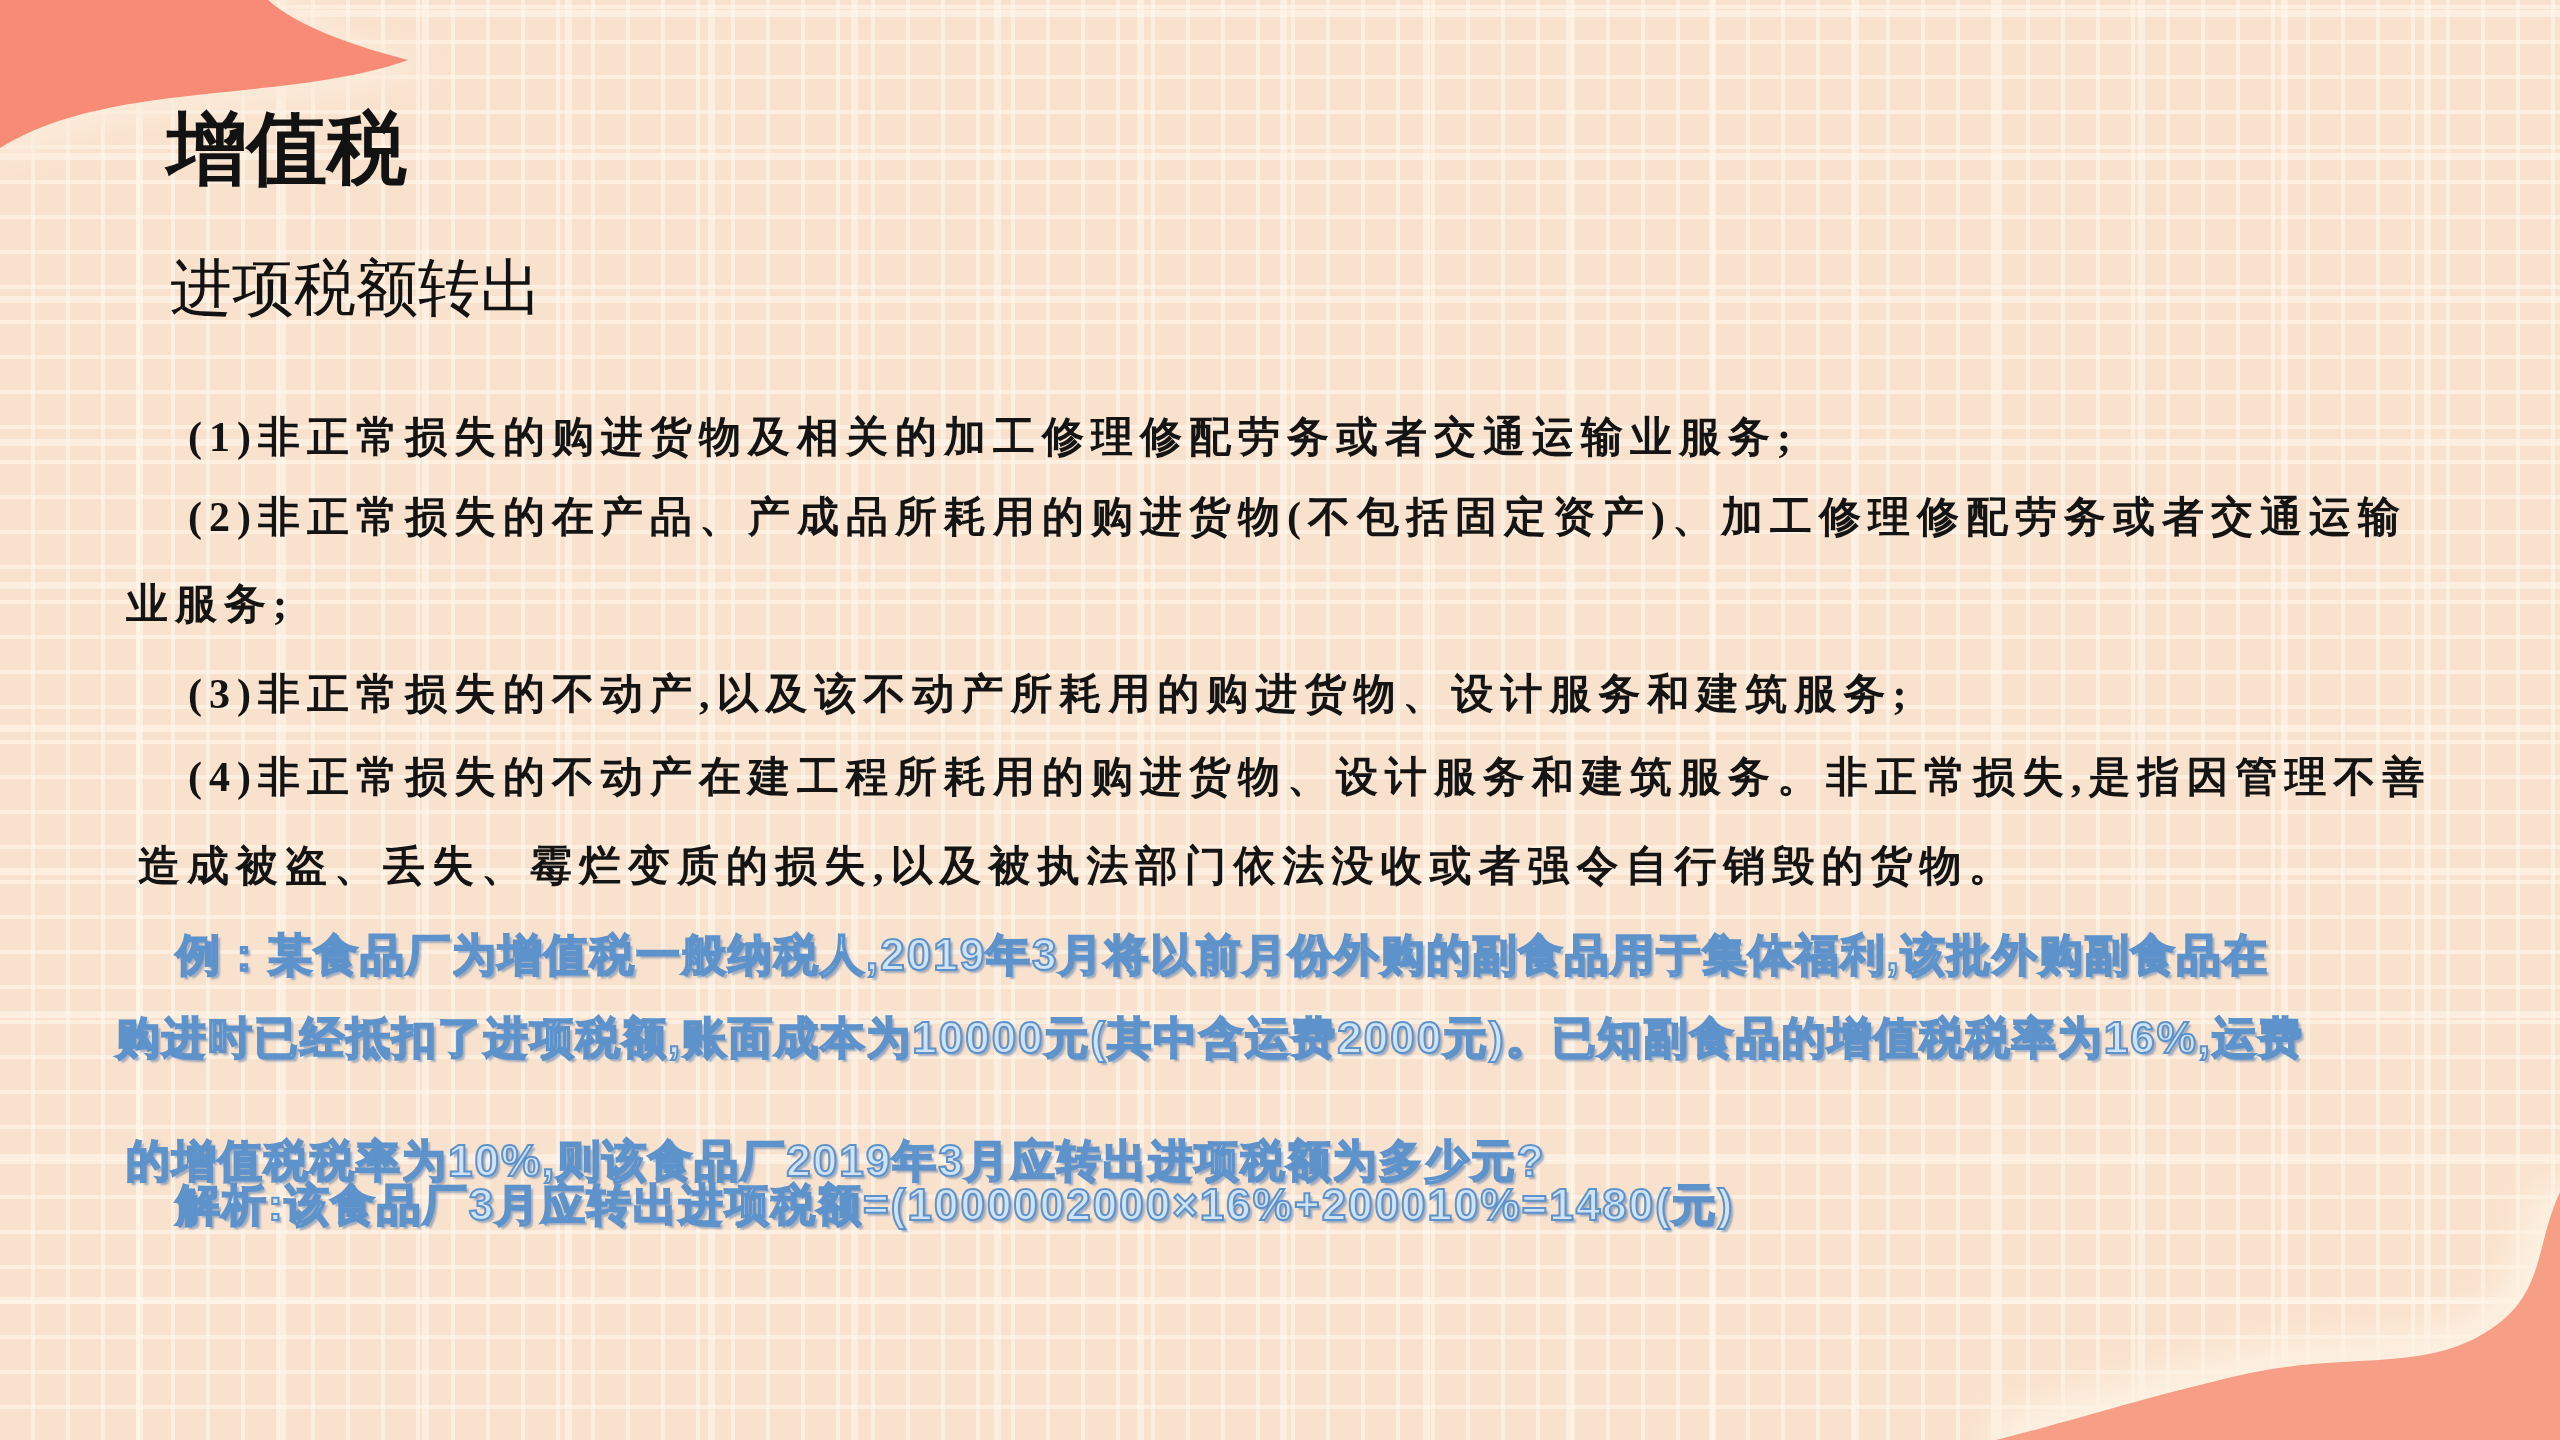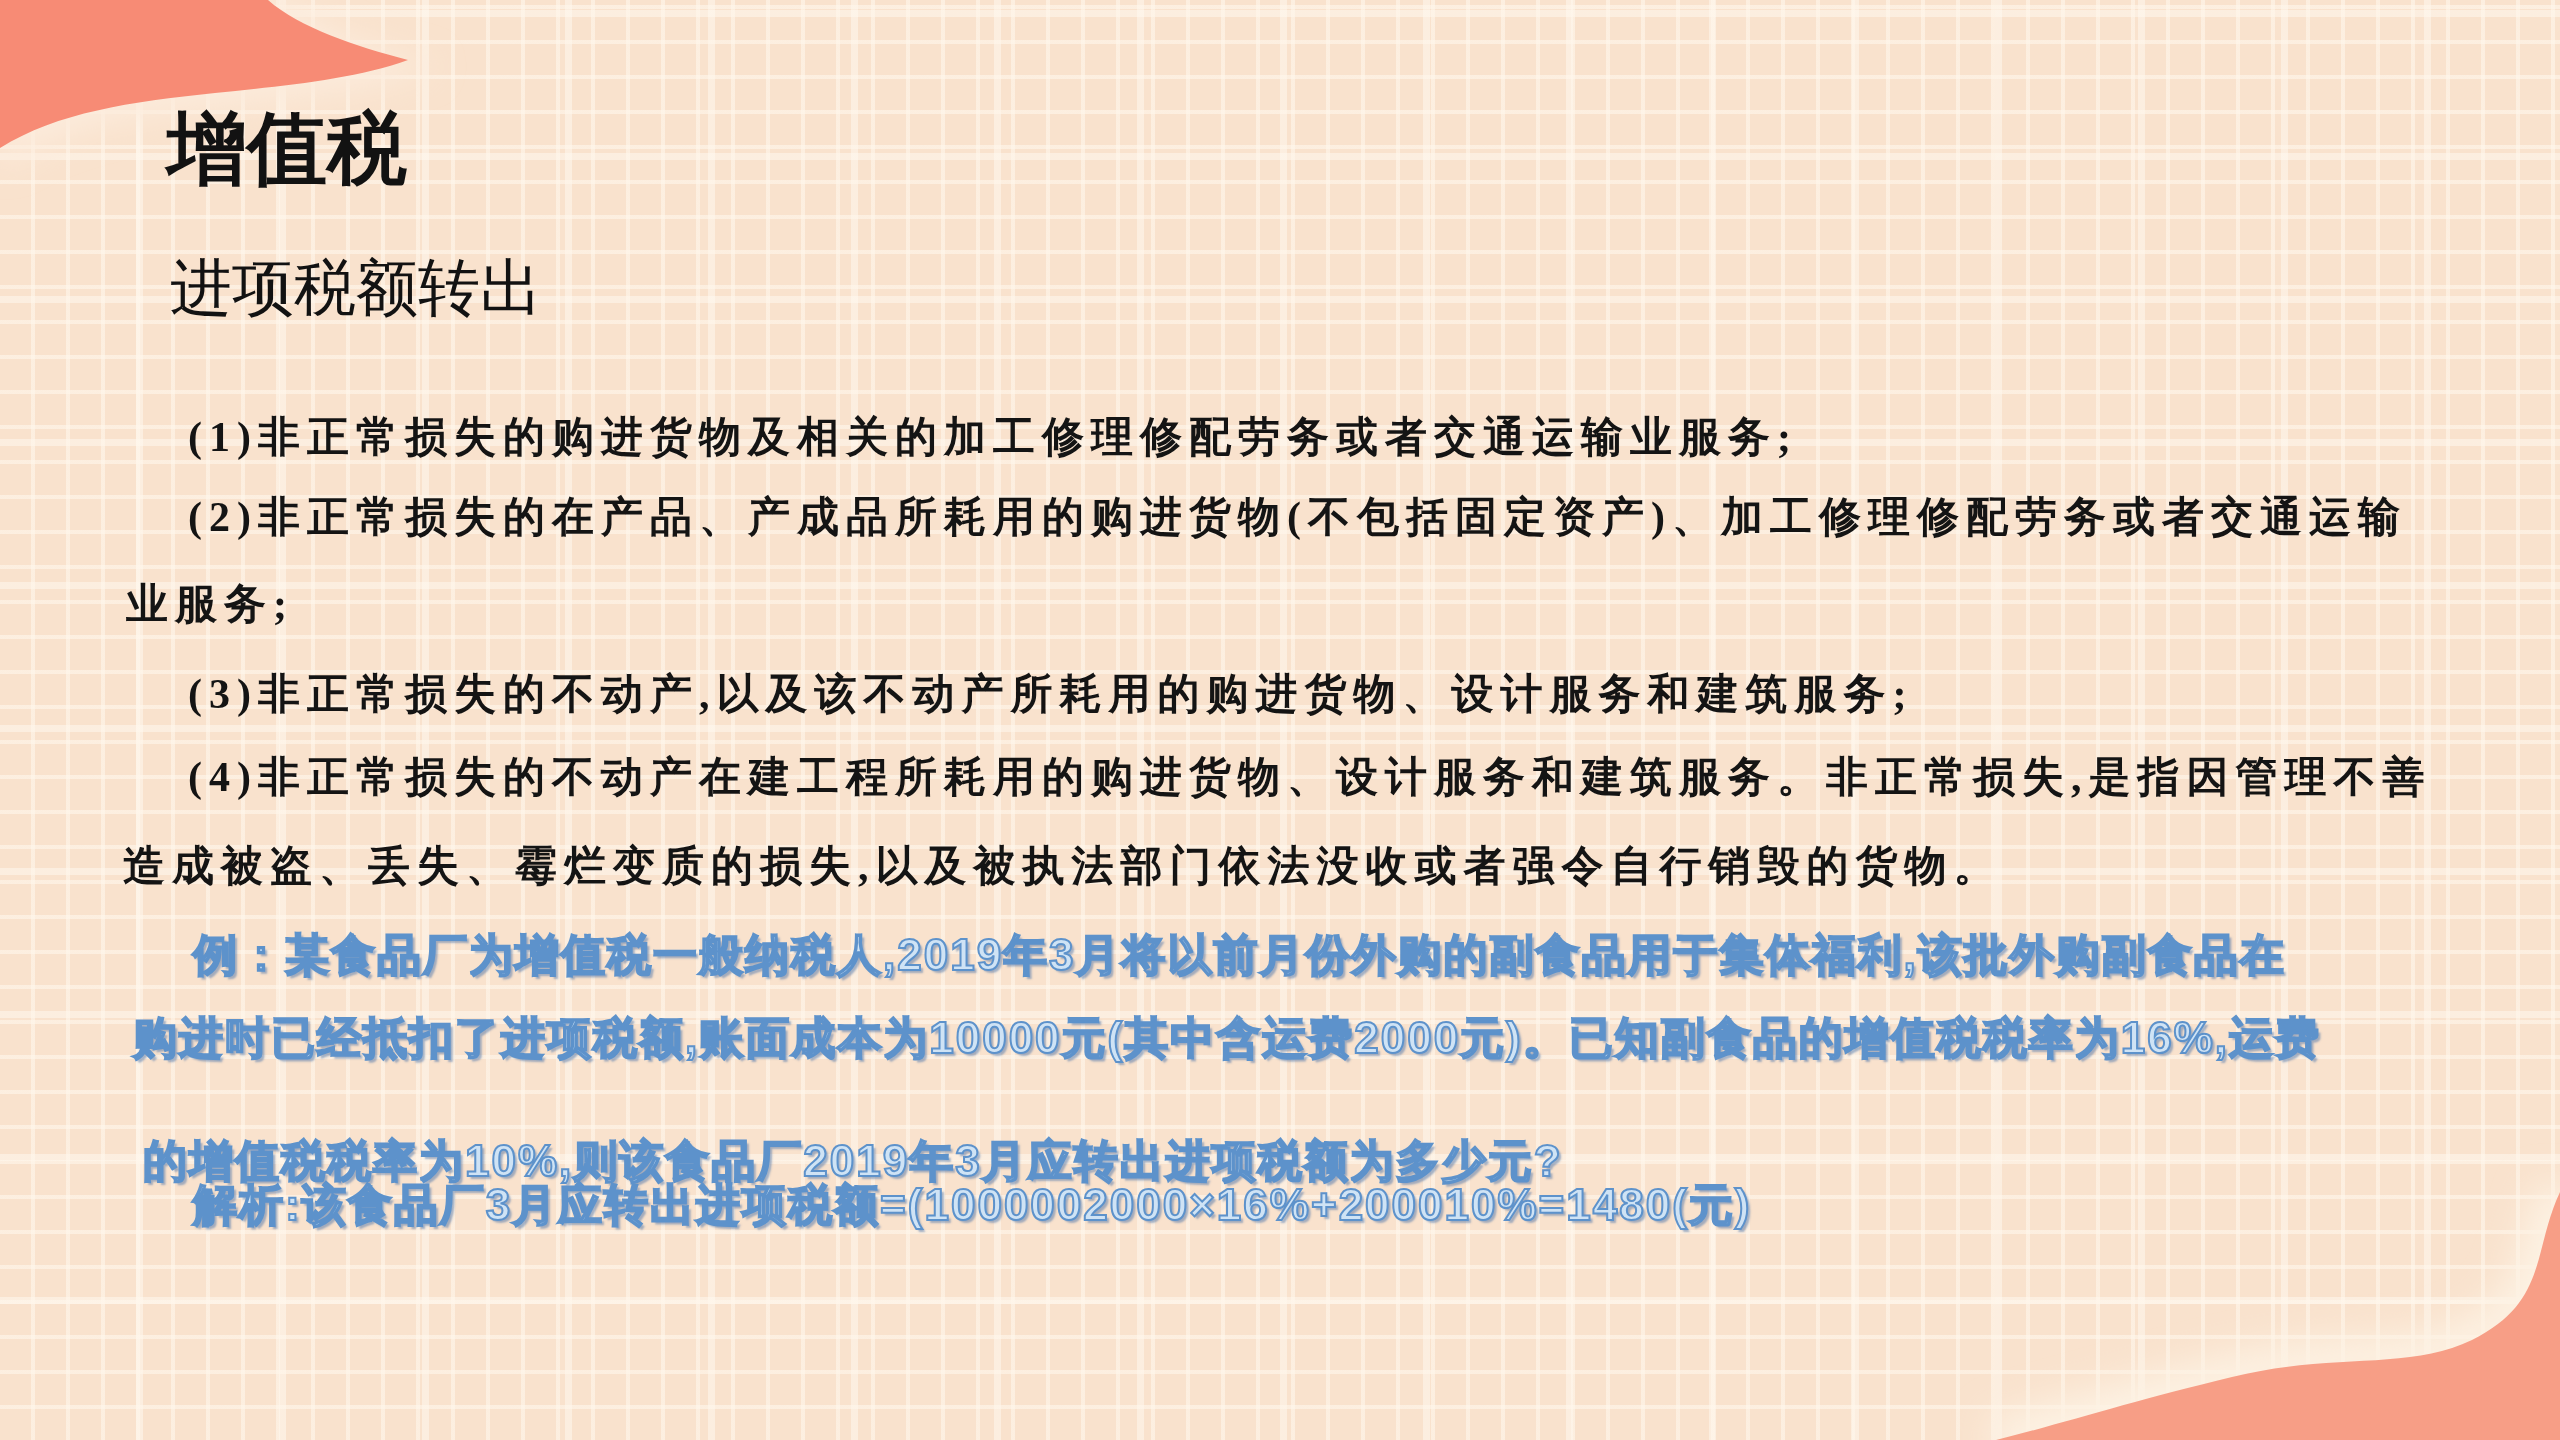--- a/index.html
+++ b/index.html
@@ -58,33 +58,32 @@
     color: #141414;
     letter-spacing: 7px;
     white-space: nowrap;
     font-weight: 700;
   }
   .bl-1 { left: 188px; top: 414px; }
   .bl-2 { left: 188px; top: 494px; }
   .bl-3 { left: 126px; top: 581px; }
   .bl-4 { left: 188px; top: 671px; }
   .bl-5 { left: 188px; top: 754px; }
-  .bl-6 { left: 123px; top: 843px; }
+  .bl-6 { left: 138px; top: 843px; }
   .ex-line {
     position: absolute;
     font-family: "Liberation Sans", "DejaVu Sans", sans-serif;
     font-weight: bold;
     font-size: 44px;
     line-height: 48px;
     letter-spacing: 2px;
     white-space: nowrap;
     color: #cfe3f5;
     -webkit-text-stroke: 2px #5d92cb;
     text-shadow: 3px 3px 2px rgba(76, 116, 170, 0.50);
-    padding-left: 17px;
   }
   .ex-1 { left: 176px; top: 931px; }
   .ex-2 { left: 116px; top: 1014px; text-align: right; }
   .ex-3 { left: 126px; top: 1097px; margin-top: 40px; }
   .ex-4 { left: 176px; top: 1181px; }
 </style>
 </head>
 <body>
 
 <div class="slide">

